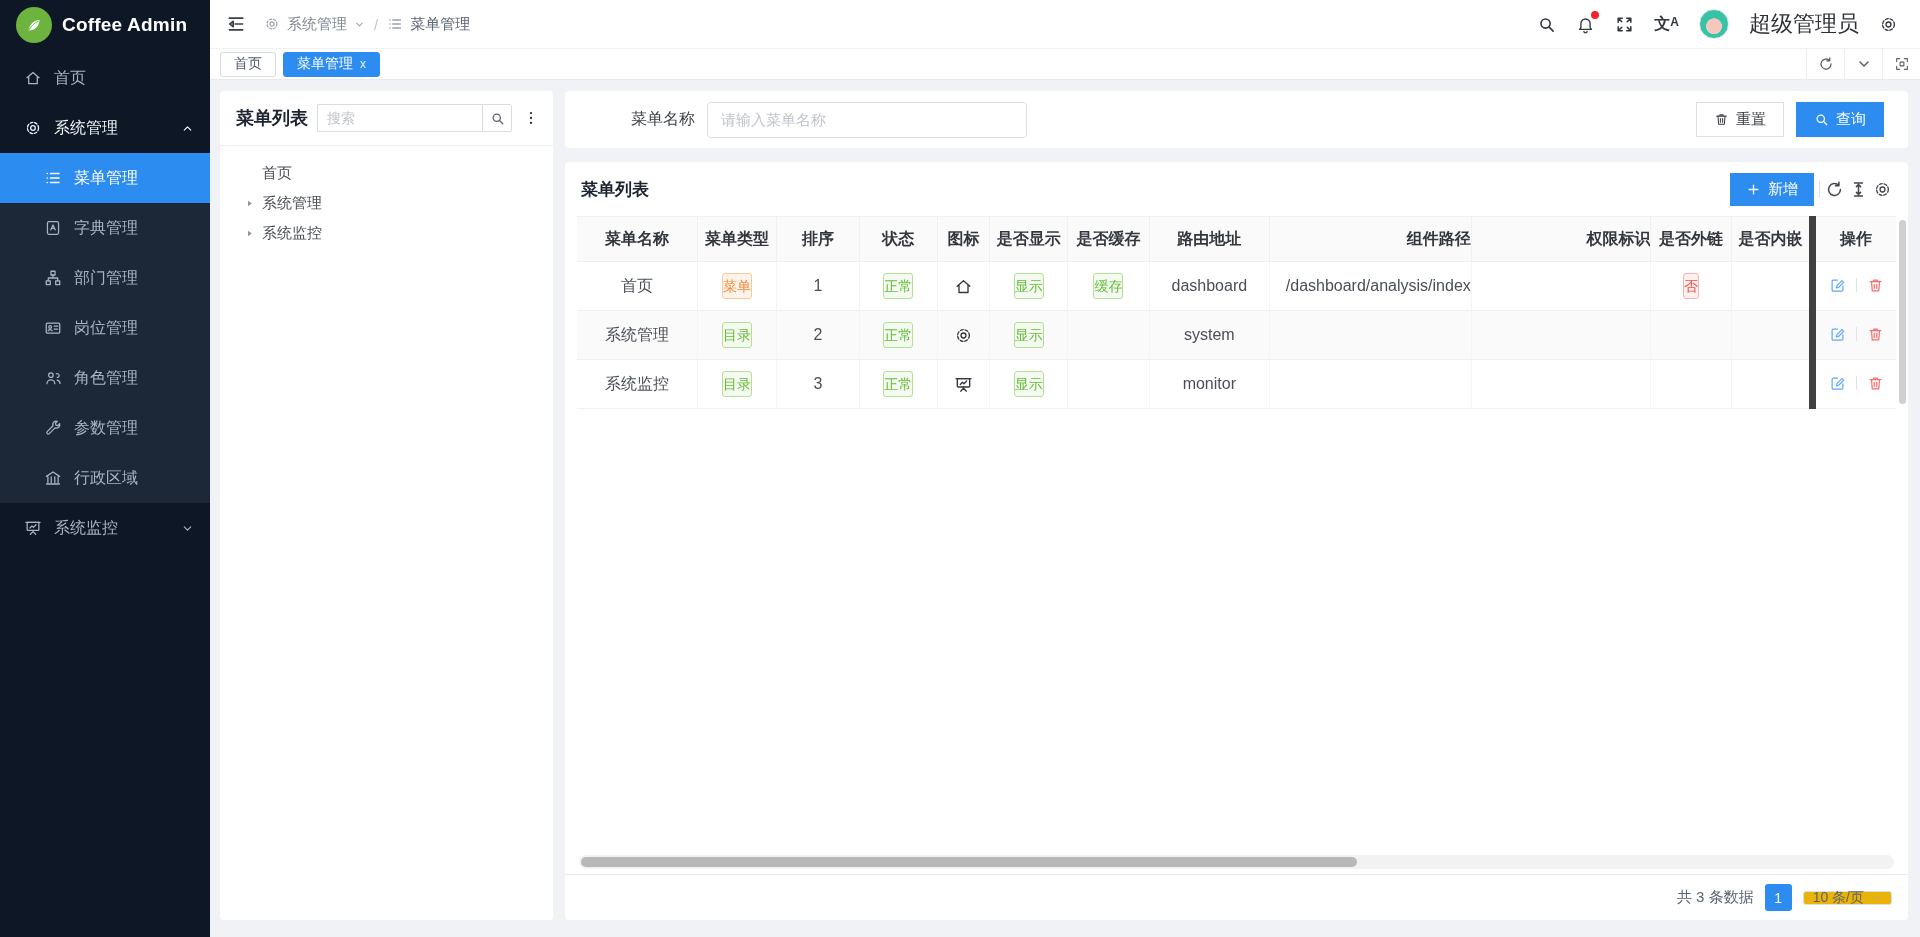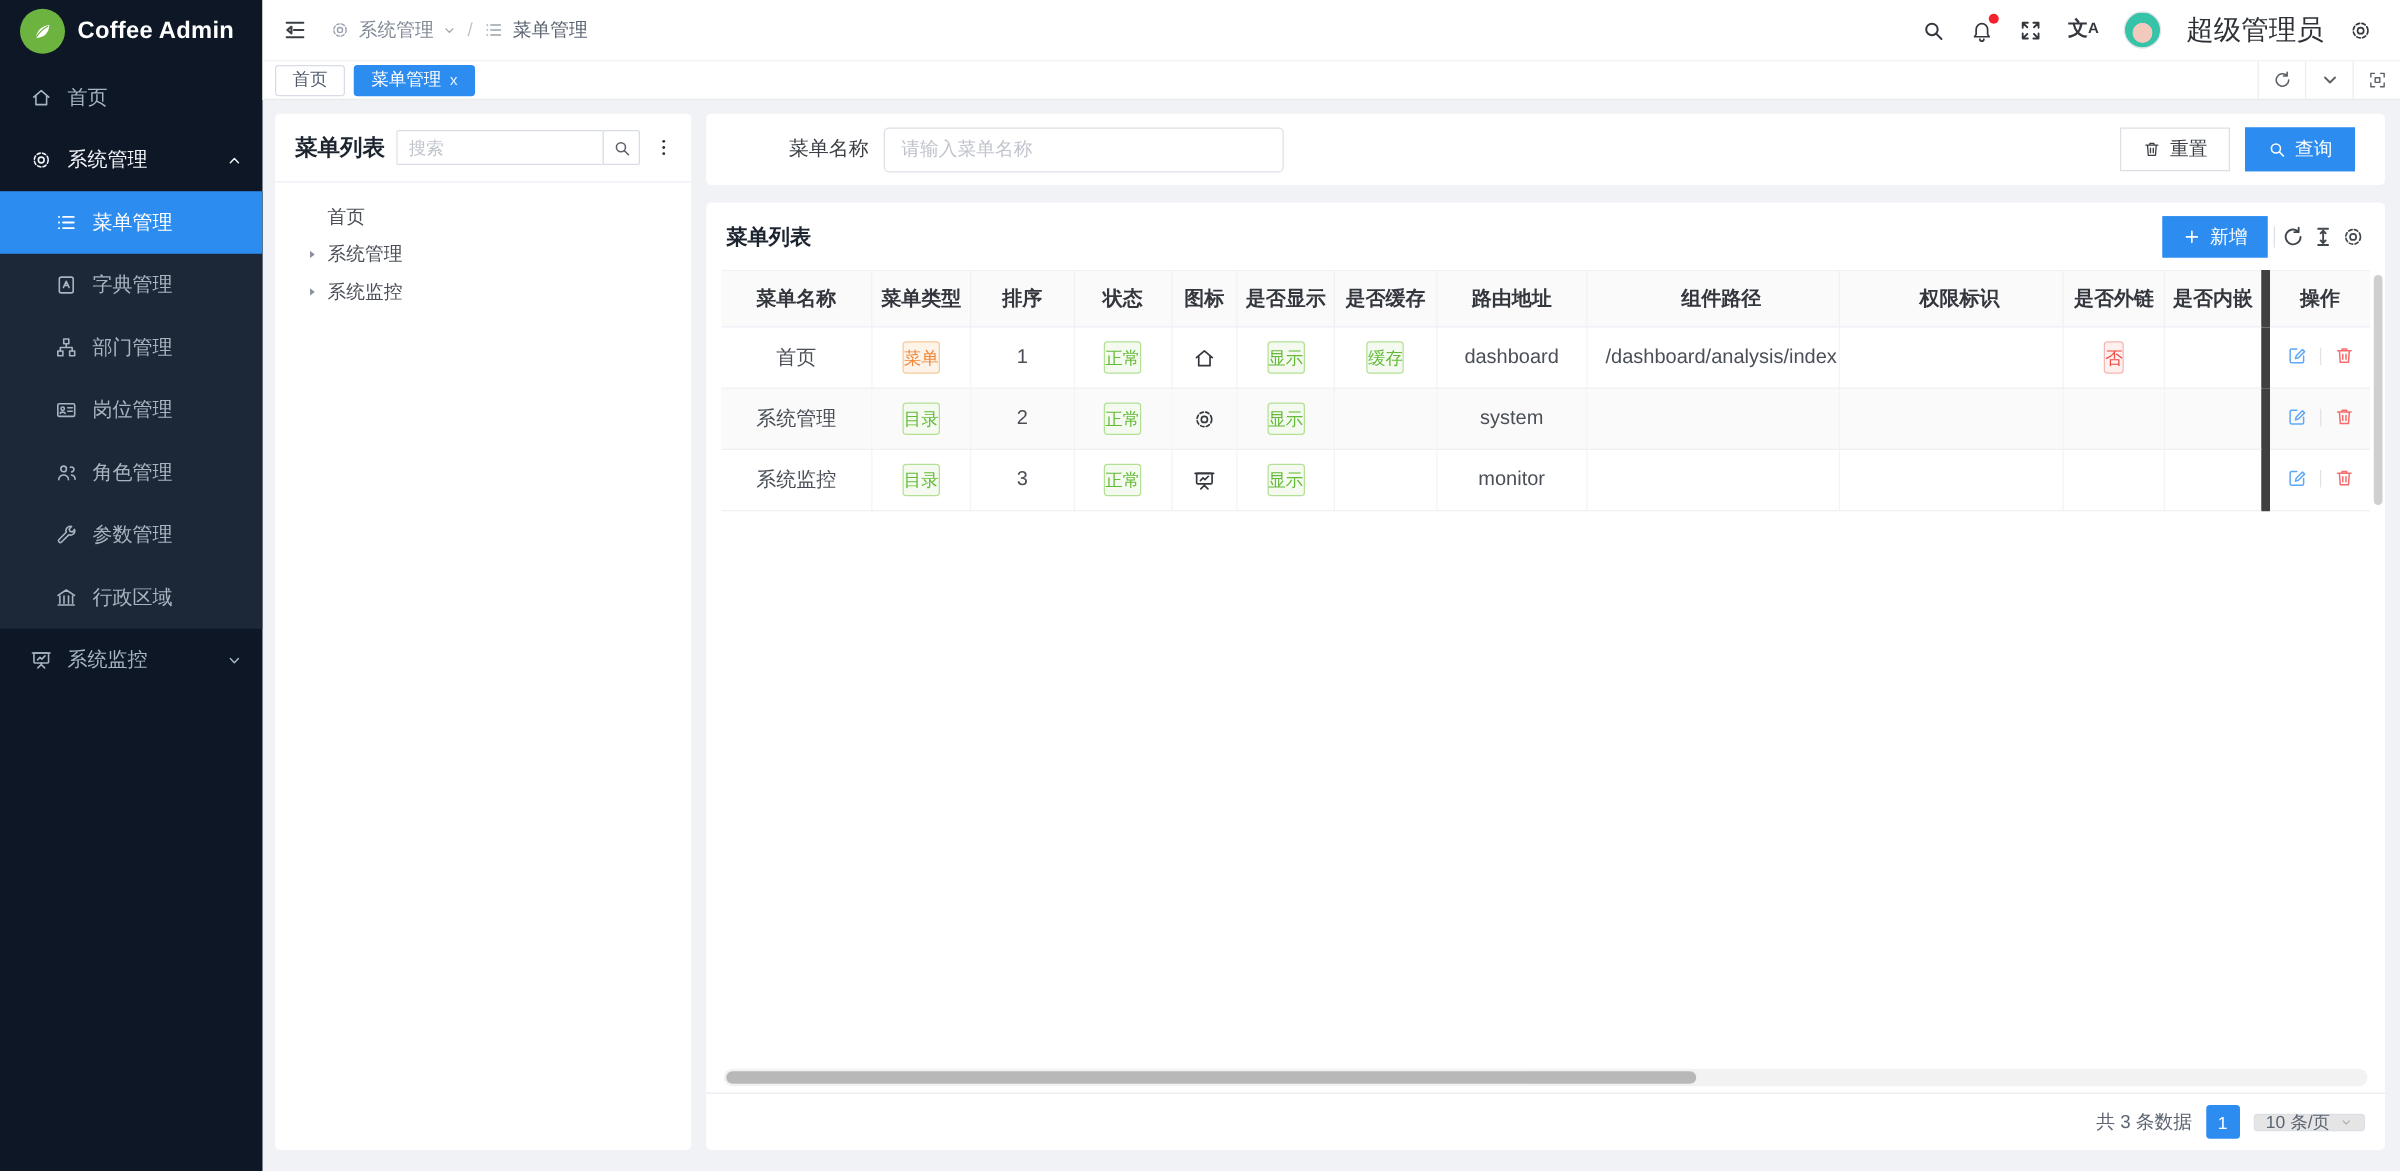--- a/index.html
+++ b/index.html
@@ -85,21 +85,21 @@
   .tool-icon { display:flex; font-size:19px; cursor:pointer; }
 
   .table-wrap { padding:0 12px; position:relative; }
   table { width:100%; border-collapse:collapse; table-layout:fixed; }
   th { height:45px; background:#fafafa; border-top:1px solid #f2f2f2; border-bottom:1px solid #ebeef5; border-right:1px solid #f0f0f0;
        font-size:16px; font-weight:bold; color:#33373d; text-align:center; overflow:hidden; white-space:nowrap; }
   th:last-child { border-right:none; }
   td { height:49px; border-bottom:1px solid #f0f0f0; border-right:1px solid #f4f4f4; font-size:16px; color:#4a4f57; text-align:center; overflow:hidden; white-space:nowrap; }
   td:last-child { border-right:none; }
   tr.striped td { background:#fafafa; }
-  th.left, td.left { text-align:center; padding-left:13px; }
+  th.left, td.left { text-align:right; padding-left:13px; }
   th.fixed-col, td.fixed-col { box-shadow:-9px 0 9px -4px rgba(0,0,0,.10); border-left:7px solid #404040; }
   .vscroll { position:absolute; right:2px; top:4px; width:7px; height:184px; background:#cfcfcf; border-radius:4px; }
 
   .tag { display:inline-block; padding:5px 0; font-size:14px; line-height:1; border-radius:3px; border:1px solid; }
   .tag-orange { color:#f0883a; background:#fdf3e8; border-color:#f7ca9b; }
   .tag-green  { color:#64bb3a; background:#f4faef; border-color:#b4e096; }
   .tag-red    { color:#ef4a45; background:#fdf0ef; border-color:#f6b6b4; }
   .row-icon { display:inline-flex; font-size:19px; color:#33373d; vertical-align:middle; }
 
   .act { display:inline-flex; align-items:center; gap:8px; }
@@ -108,21 +108,21 @@
   .icon-btn.del { color:#f56c6c; }
   .act-div { width:1px; height:14px; background:#e3e3e3; }
 
   .table-flex-spacer { flex:1; }
   .hscroll { height:14px; flex-shrink:0; margin:0 14px 5px; background:#f2f2f2; border-radius:7px; position:relative; }
   .hscroll-thumb { position:absolute; left:2px; top:2px; height:10px; width:59%; background:#b8b8b8; border-radius:5px; cursor:pointer; }
 
   .card-foot { flex-shrink:0; border-top:1px solid #e8eaec; height:46px; display:flex; align-items:center; justify-content:flex-end; gap:11px; padding:0 16px; }
   .total-text { font-size:15px; color:#5b6472; }
   .page-btn { min-width:27px; height:27px; padding:0 4px; background:#2d8cf0; color:#fff; border:none; border-radius:3px; font-size:14px; display:flex; align-items:center; justify-content:center; cursor:pointer; font-family:inherit; }
-  .size-select { height:14px; border:1px solid #dcdfe6; border-radius:3px; background:#e5e5e5; display:flex; align-items:center; gap:8px; padding:0 9px; font-size:14px; color:#5b6472; cursor:pointer; }
+  .size-select { height:14px; border:1px solid #dcdfe6; border-radius:3px; background:#eab308; display:flex; align-items:center; gap:8px; padding:0 9px; font-size:14px; color:#5b6472; cursor:pointer; }
   .size-caret { font-size:10px; color:#a8abb2; display:flex; }
 </style>
 </head>
 <body>
 
 <aside class="sidebar">
   <div class="logo">
     <span class="logo-badge">
       <svg width="24" height="24" viewBox="0 0 24 24">
           <path d="M6.5 17.5c1.2-6.5 5-10 11-10.6-.4 6.4-4.2 10.2-11 10.6z" fill="#fff"></path>

